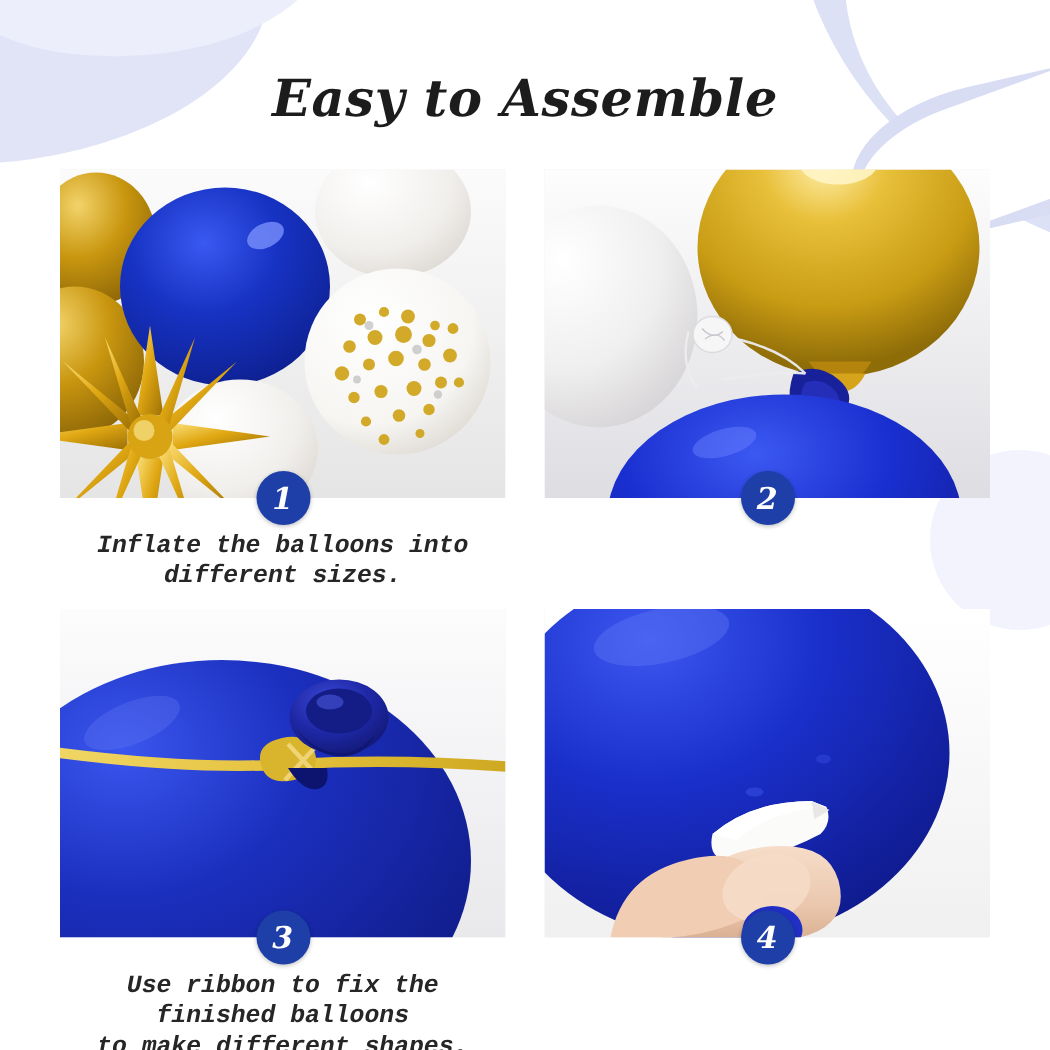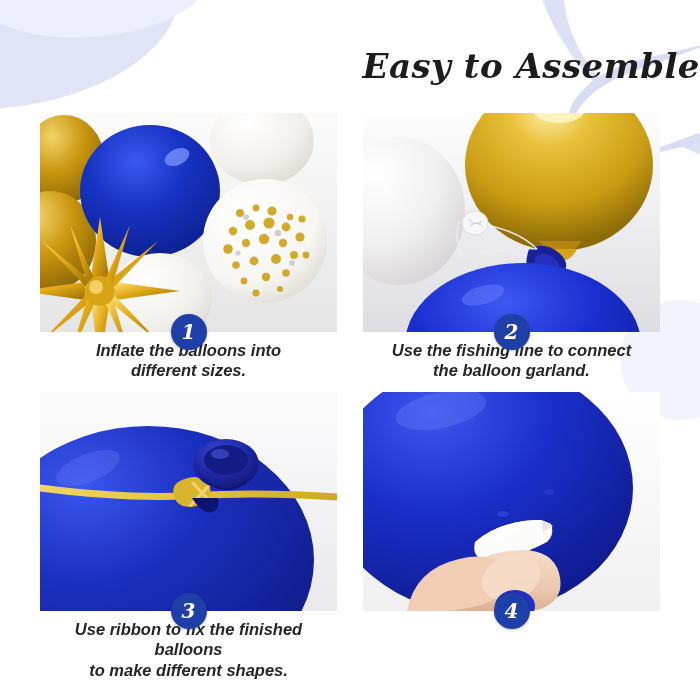--- a/index.html
+++ b/index.html
@@ -69,21 +69,21 @@
     width: 120px; height: 120px;
     background: #e7eafa;
     border-radius: 50%;
     opacity: .55;
   }
 
   
   .title {
     position: absolute;
     top: 46px; left: 0; right: 0;
-    text-align: right;
+    text-align: center;
     font-family: "DejaVu Serif", serif;
     font-weight: 700;
     font-style: italic;
     font-size: 34px;
     letter-spacing: .5px;
     color: #1c1c1c;
     z-index: 6;
     white-space: nowrap;
   }
 
@@ -124,23 +124,23 @@
     font-family: "DejaVu Serif", serif;
     font-weight: 700;
     font-style: italic;
     font-size: 20px;
     line-height: 1;
     z-index: 8;
     box-shadow: 0 1px 3px rgba(0,0,0,.25);
   }
 
   .caption {
-    margin-top: 8px;
+    margin-top: 22px;
     text-align: center;
-    font-family: Liberation Sans, sans-serif;
+    font-family: Liberation Mono, monospace;
     font-style: italic;
     font-weight: 700;
     font-size: 16.5px;
     line-height: 1.22;
     color: #262626;
     padding: 0 2px;
     white-space: pre-line;
   }
 </style>
 </head>
@@ -313,22 +313,20 @@
           </g>
 
           <ellipse cx="112" cy="110" rx="13" ry="12" fill="#f6f6f7" stroke="#dcdce0" stroke-width="1"></ellipse>
           <path d="M105 106 q7 8 14 2 M107 113 q8 -6 13 1" stroke="#c7c7cc" fill="none" stroke-width=".9"></path>
 
           <ellipse cx="160" cy="232" rx="118" ry="82" fill="url(#g2blue)"></ellipse>
           <ellipse cx="120" cy="182" rx="22" ry="9" fill="#6d82ff" opacity=".45" transform="rotate(-16 120 182)"></ellipse>
         </svg>
       </div>
       <div class="badge">2</div>
-      <div class="caption">Use the fishing line to connect
-the balloon garland.</div>
     </div>
 
     <div class="step">
       <div class="photo">
         <svg viewBox="0 0 297 219" preserveAspectRatio="none">
           <defs>
             <radialGradient id="g3blue" cx="30%" cy="22%" r="88%">
               <stop offset="0%" stop-color="#3a56ee"></stop>
               <stop offset="42%" stop-color="#1b2fbe"></stop>
               <stop offset="100%" stop-color="#101b86"></stop>

